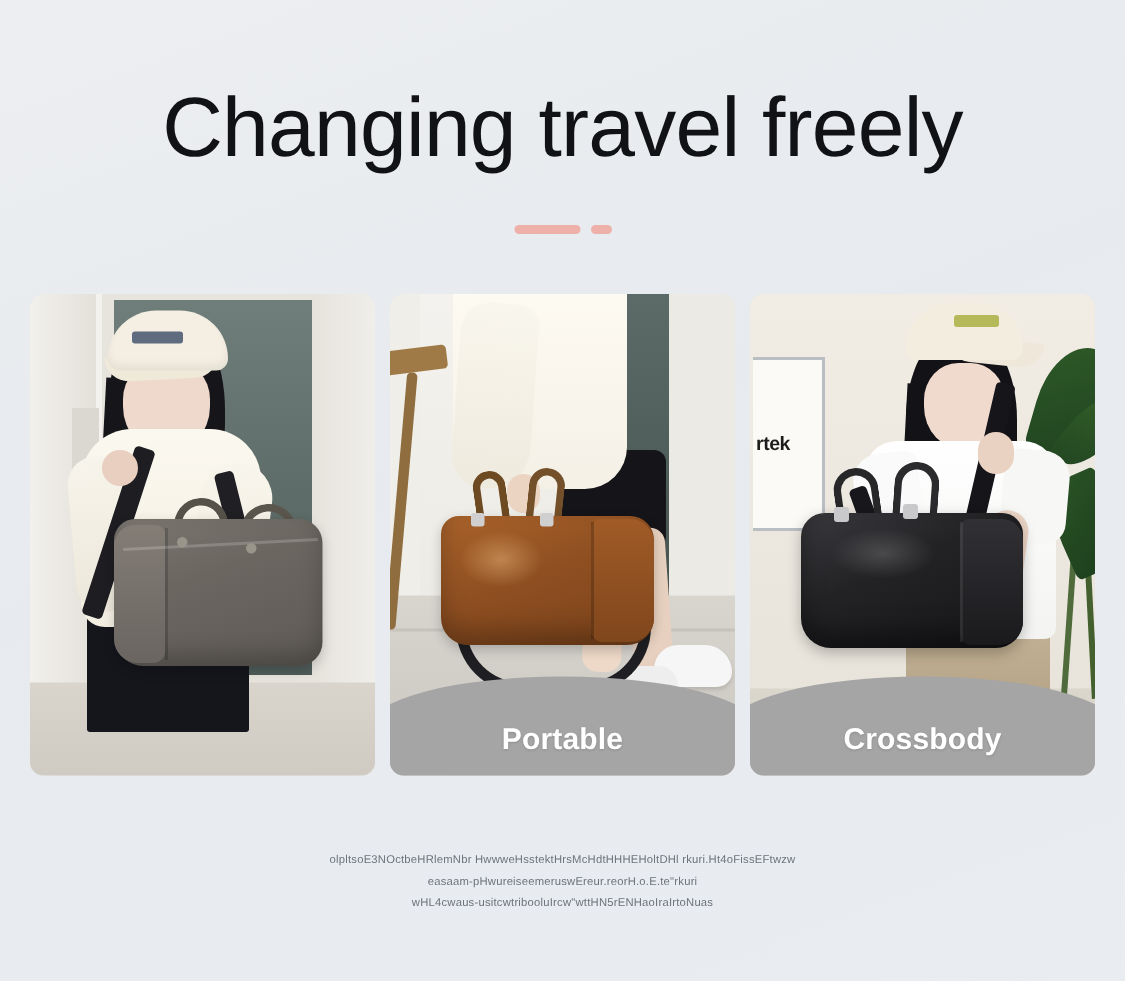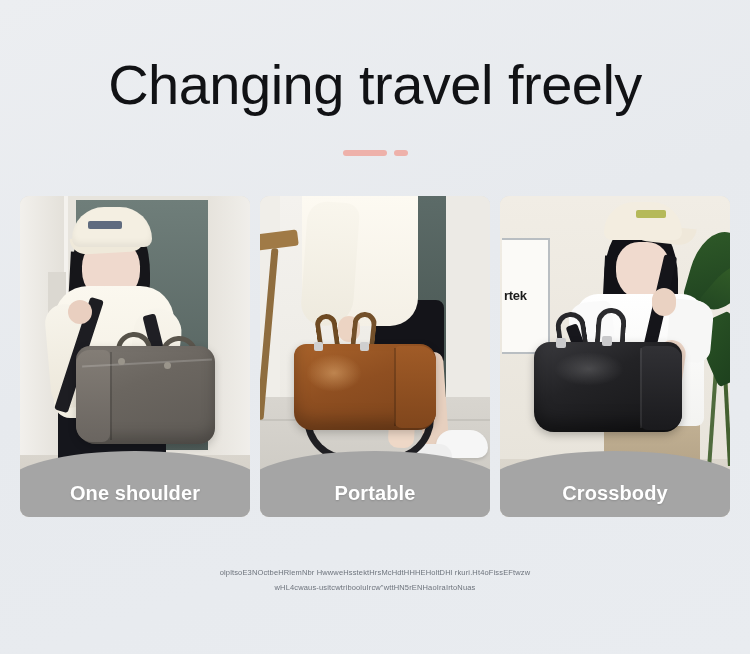--- a/index.html
+++ b/index.html
@@ -230,23 +230,20 @@
 
         <div class="handle1"></div>
         <div class="handle2"></div>
         <div class="bag"></div>
         <div class="bag-end"></div>
         <div class="bag-seam"></div>
         <div class="bag-zip"></div>
         <div class="rivet" style="left:98px;top:162px"></div>
         <div class="rivet" style="left:144px;top:166px"></div>
       </div>
-      <div class="caption">
-        <span class="caption-text">One shoulder</span>
-      </div>
     </div>
 
     <div class="panel">
       <div class="scene s2">
         <div class="wall-left"></div>
         <div class="wall-mid"></div>
         <div class="wall-dark"></div>
         <div class="wall-right"></div>
         <div class="floor"></div>
         <div class="floor-line"></div>
@@ -319,16 +316,17 @@
       </div>
       <div class="caption">
         <span class="caption-text">Crossbody</span>
       </div>
     </div>
 
   </div>
 
   <div class="footer">
     <div>olpltsoE3NOctbeHRlemNbr HwwweHsstektHrsMcHdtHHHEHoltDHl rkuri.Ht4oFissEFtwzw</div>
+    <div>easaam-pHwureiseemeruswEreur.reorH.o.E.te"rkuri</div>
     <div>wHL4cwaus-usitcwtribooluIrcw"wttHN5rENHaoIraIrtoNuas</div>
   </div>
 
 </div>
 
 </body></html>

